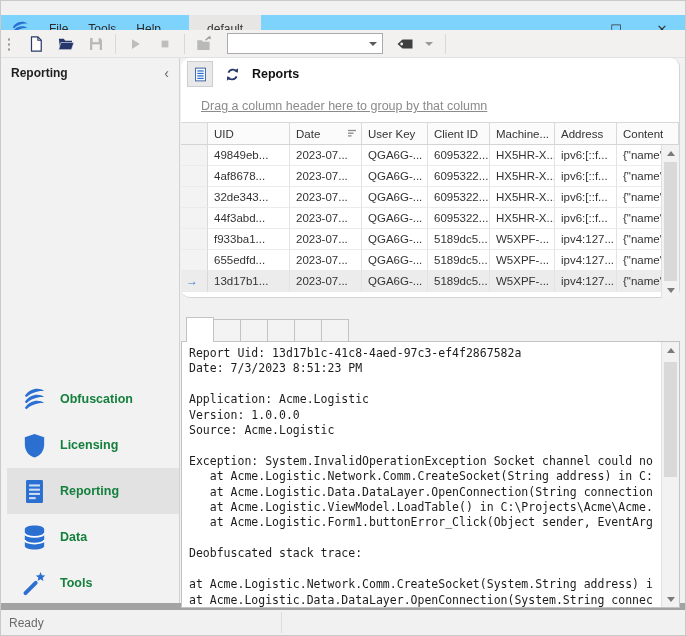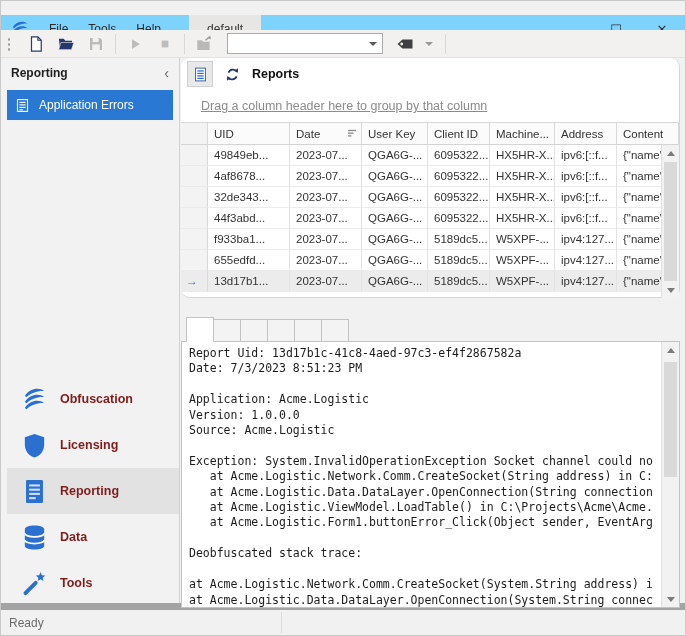--- a/index.html
+++ b/index.html
@@ -44,21 +44,21 @@
   .panel-header { height:30px; display:flex; align-items:center; padding:0 10px; }
   .panel-header .t { font-weight:bold; color:#1f1f1f; }
   .panel-header .ch { margin-left:auto; color:#666; font-size:14px; }
   .sel-item { margin:2px 6px 0 6px; height:30px; background:#2878d4; color:#fff;
               display:flex; align-items:center; padding-left:8px; }
   .sel-item svg { width:15px; height:15px; margin-right:9px; }
   .nav { position:absolute; left:0; right:0; bottom:4px; }
   .nav-item { height:46px; display:flex; align-items:center; padding-left:19px; }
   .nav-item.active { background:#e2e2e2; margin-left:6px; padding-left:13px; }
   .nav-item svg { width:29px; height:29px; margin-right:11px; flex:none; }
-  .nav-item .lbl { font-weight:bold; font-size:12.5px; color:#7f1d1d; }
+  .nav-item .lbl { font-weight:bold; font-size:12.5px; color:#15803d; }
 
   
   .reports-panel { position:absolute; left:181px; top:58px; width:499px; height:240px;
                    background:#fff; border-bottom:1px solid #d5d5d5; border-right:1px solid #d5d5d5;border-radius:9px; }
   .rp-header { height:32px; display:flex; align-items:center; }
   .doc-btn { width:26px; height:26px; margin-left:6px; background:#e9e9e9;
              border:1px solid #cfcfcf; display:flex; align-items:center; justify-content:center; }
   .doc-btn svg { width:17px; height:17px; }
   .refresh-btn { width:26px; height:26px; margin-left:6px; display:flex; align-items:center; justify-content:center; }
   .refresh-btn svg { width:17px; height:17px; }
@@ -199,32 +199,20 @@
         </span>
     </div>
     <div class="tsep" style="margin-left:8px;"></div>
   </div>
 
   <div class="sidebar">
     <div class="panel-header">
       <span class="t">Reporting</span>
       <span class="ch">‹</span>
     </div>
-    <div class="sel-item">
-      <svg viewBox="0 0 24 24">
-        <rect x="4" y="2.5" width="16" height="19" fill="none" stroke="#fff" stroke-width="1.8"></rect>
-        <g stroke="#fff" stroke-width="1.8">
-          <line x1="7" y1="7" x2="17" y2="7"></line>
-            <line x1="7" y1="11" x2="17" y2="11"></line>
-          <line x1="7" y1="15" x2="17" y2="15"></line>
-            <line x1="7" y1="19" x2="13" y2="19"></line>
-        </g>
-      </svg>
-      <span>Application Errors</span>
-    </div>
 
     <div class="nav">
       <div class="nav-item">
         <svg viewBox="0 0 24 24">
           <g fill="#2b6fd0">
             <path d="M4 9 C8 2.5 16 1.5 20 5 C15 4.5 9 6.5 5.5 10 Z"></path>
             <path d="M4 14 C8 7.5 16 6.5 20 10 C15 9.5 9 11.5 5.5 15 Z"></path>
             <path d="M4 19 C8 12.5 16 11.5 20 15 C15 14.5 9 16.5 5.5 20 Z"></path>
           </g>
         </svg>

